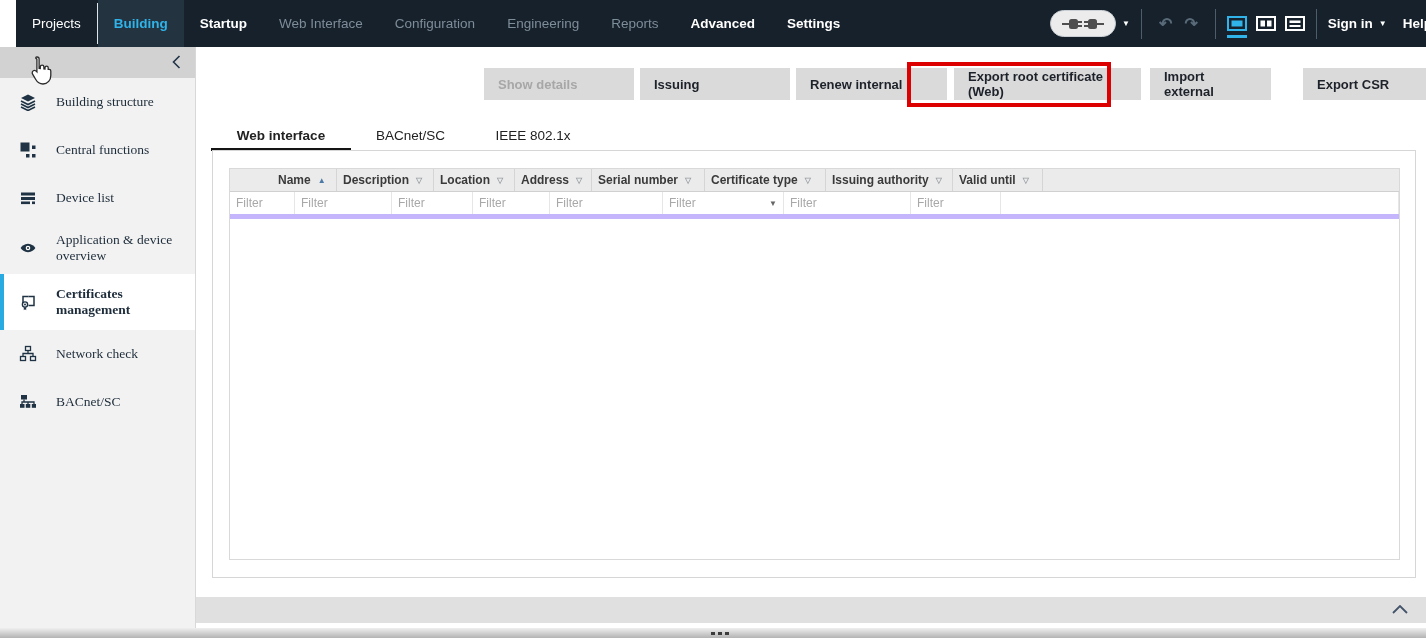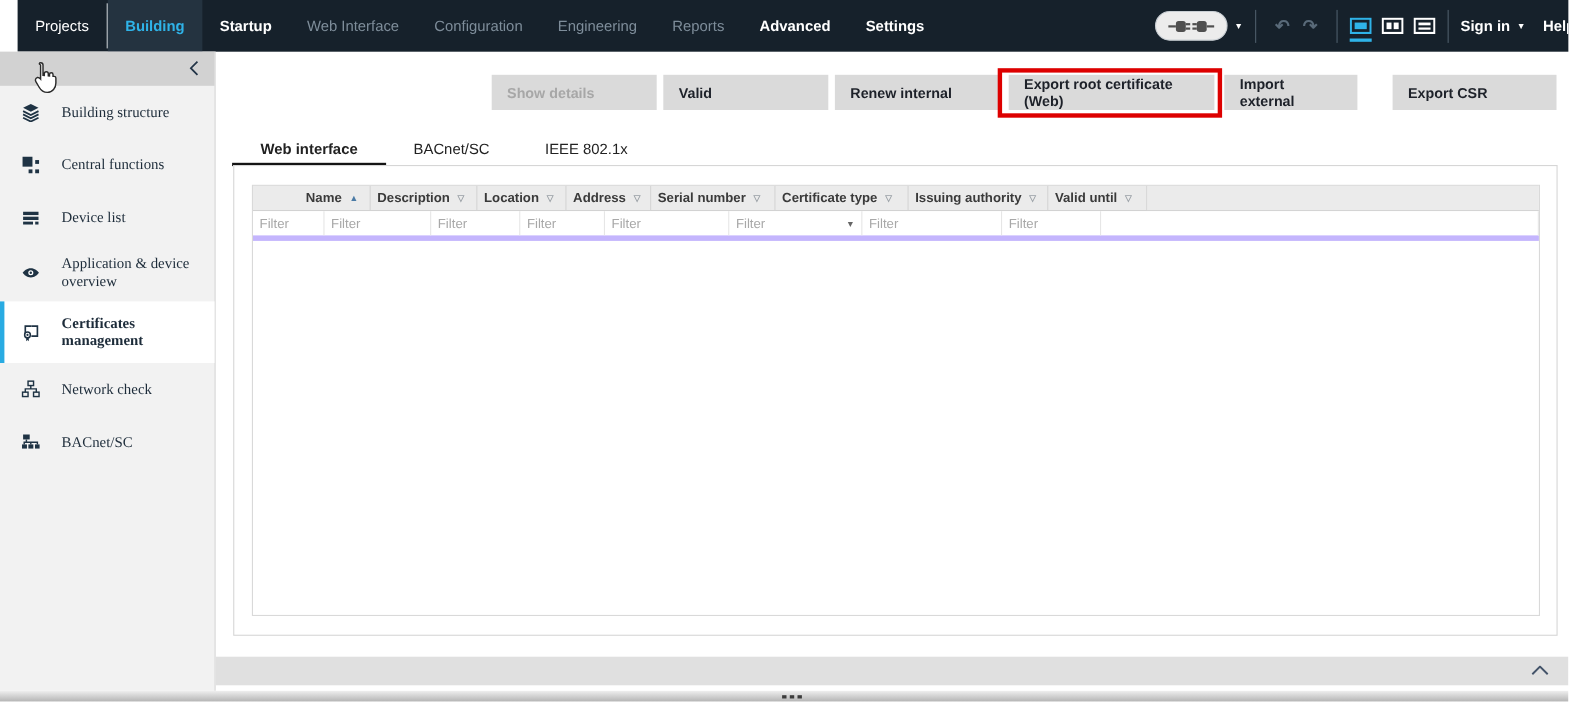--- a/index.html
+++ b/index.html
@@ -29,21 +29,21 @@
   .sidebar-header{height:31px;background:#d2d2d2;position:relative;cursor:pointer;}
   .collapse-ic{position:absolute;right:14px;top:8px;}
   .side-item{position:relative;display:flex;align-items:center;cursor:pointer;font-family:Liberation Serif, serif;}
   .side-item .ic{width:56px;display:flex;justify-content:center;flex:0 0 56px;}
   .side-item .lbl{font-size:13.5px;color:#1d2c3a;width:128px;line-height:16px;}
   .side-item.sel{background:#ffffff;}
   .side-item.sel .lbl{font-weight:bold;}
   .sel-bar{position:absolute;left:0;top:0;bottom:0;width:4px;background:#29abe2;}
 
   
-  .btn{position:absolute;top:68px;height:32px;background:#dadada;border:none;text-align:left;padding:0 14px;font-size:13px;font-weight:bold;color:#1d2129;font-family:"Liberation Sans",sans-serif;cursor:pointer;box-sizing:border-box;}
+  .btn{position:absolute;top:68px;height:32px;background:#dadada;border:none;text-align:left;padding:0 14px;font-size:13px;font-weight:bold;color:#1d2129;font-family:"Liberation Sans",sans-serif;cursor:pointer;box-sizing:border-box;margin-left:37px;}
   .btn.disabled{color:#a7a7a7;cursor:default;}
   .red-box{position:absolute;left:907px;top:62px;width:204px;height:45px;border:4px solid #dd0000;box-sizing:border-box;pointer-events:none;}
 
   
   .tabs{position:absolute;left:211px;top:123px;height:28px;display:flex;}
   .tab{font-size:13.5px;color:#222;text-align:center;line-height:26px;cursor:pointer;box-sizing:border-box;}
   .tab.active{font-weight:bold;border-bottom:3px solid #141414;}
 
   
   .panel{position:absolute;left:212px;top:150px;width:1204px;height:428px;border:1px solid #d6d6d6;box-sizing:border-box;background:#ffffff;}
@@ -223,21 +223,21 @@
           <rect x="1" y="11" width="4.5" height="3.8" fill="#1f3344"></rect>
           <rect x="6.8" y="11" width="4.5" height="3.8" fill="#1f3344"></rect>
           <rect x="12.8" y="11" width="4.2" height="3.8" fill="#1f3344"></rect>
         </svg>
       </span>
       <span class="lbl">BACnet/SC</span>
     </div>
   </div>
 
   <button class="btn disabled" style="left:447px;width:150px">Show details</button>
-  <button class="btn" style="left:603px;width:150px">Valid</button>
+  <button class="btn" style="left:603px;width:150px">Issuing</button>
   <button class="btn" style="left:759px;width:151px">Renew internal</button>
   <button class="btn" style="left:917px;width:187px">Export root certificate (Web)</button>
   <button class="btn" style="left:1113px;width:121px">Import external</button>
   <button class="btn" style="left:1266px;width:149px">Export CSR</button>
   <div class="red-box"></div>
 
   <div class="tabs">
     <div class="tab active" style="width:140px">Web interface</div>
     <div class="tab" style="width:119px">BACnet/SC</div>
     <div class="tab" style="width:126px">IEEE 802.1x</div>

